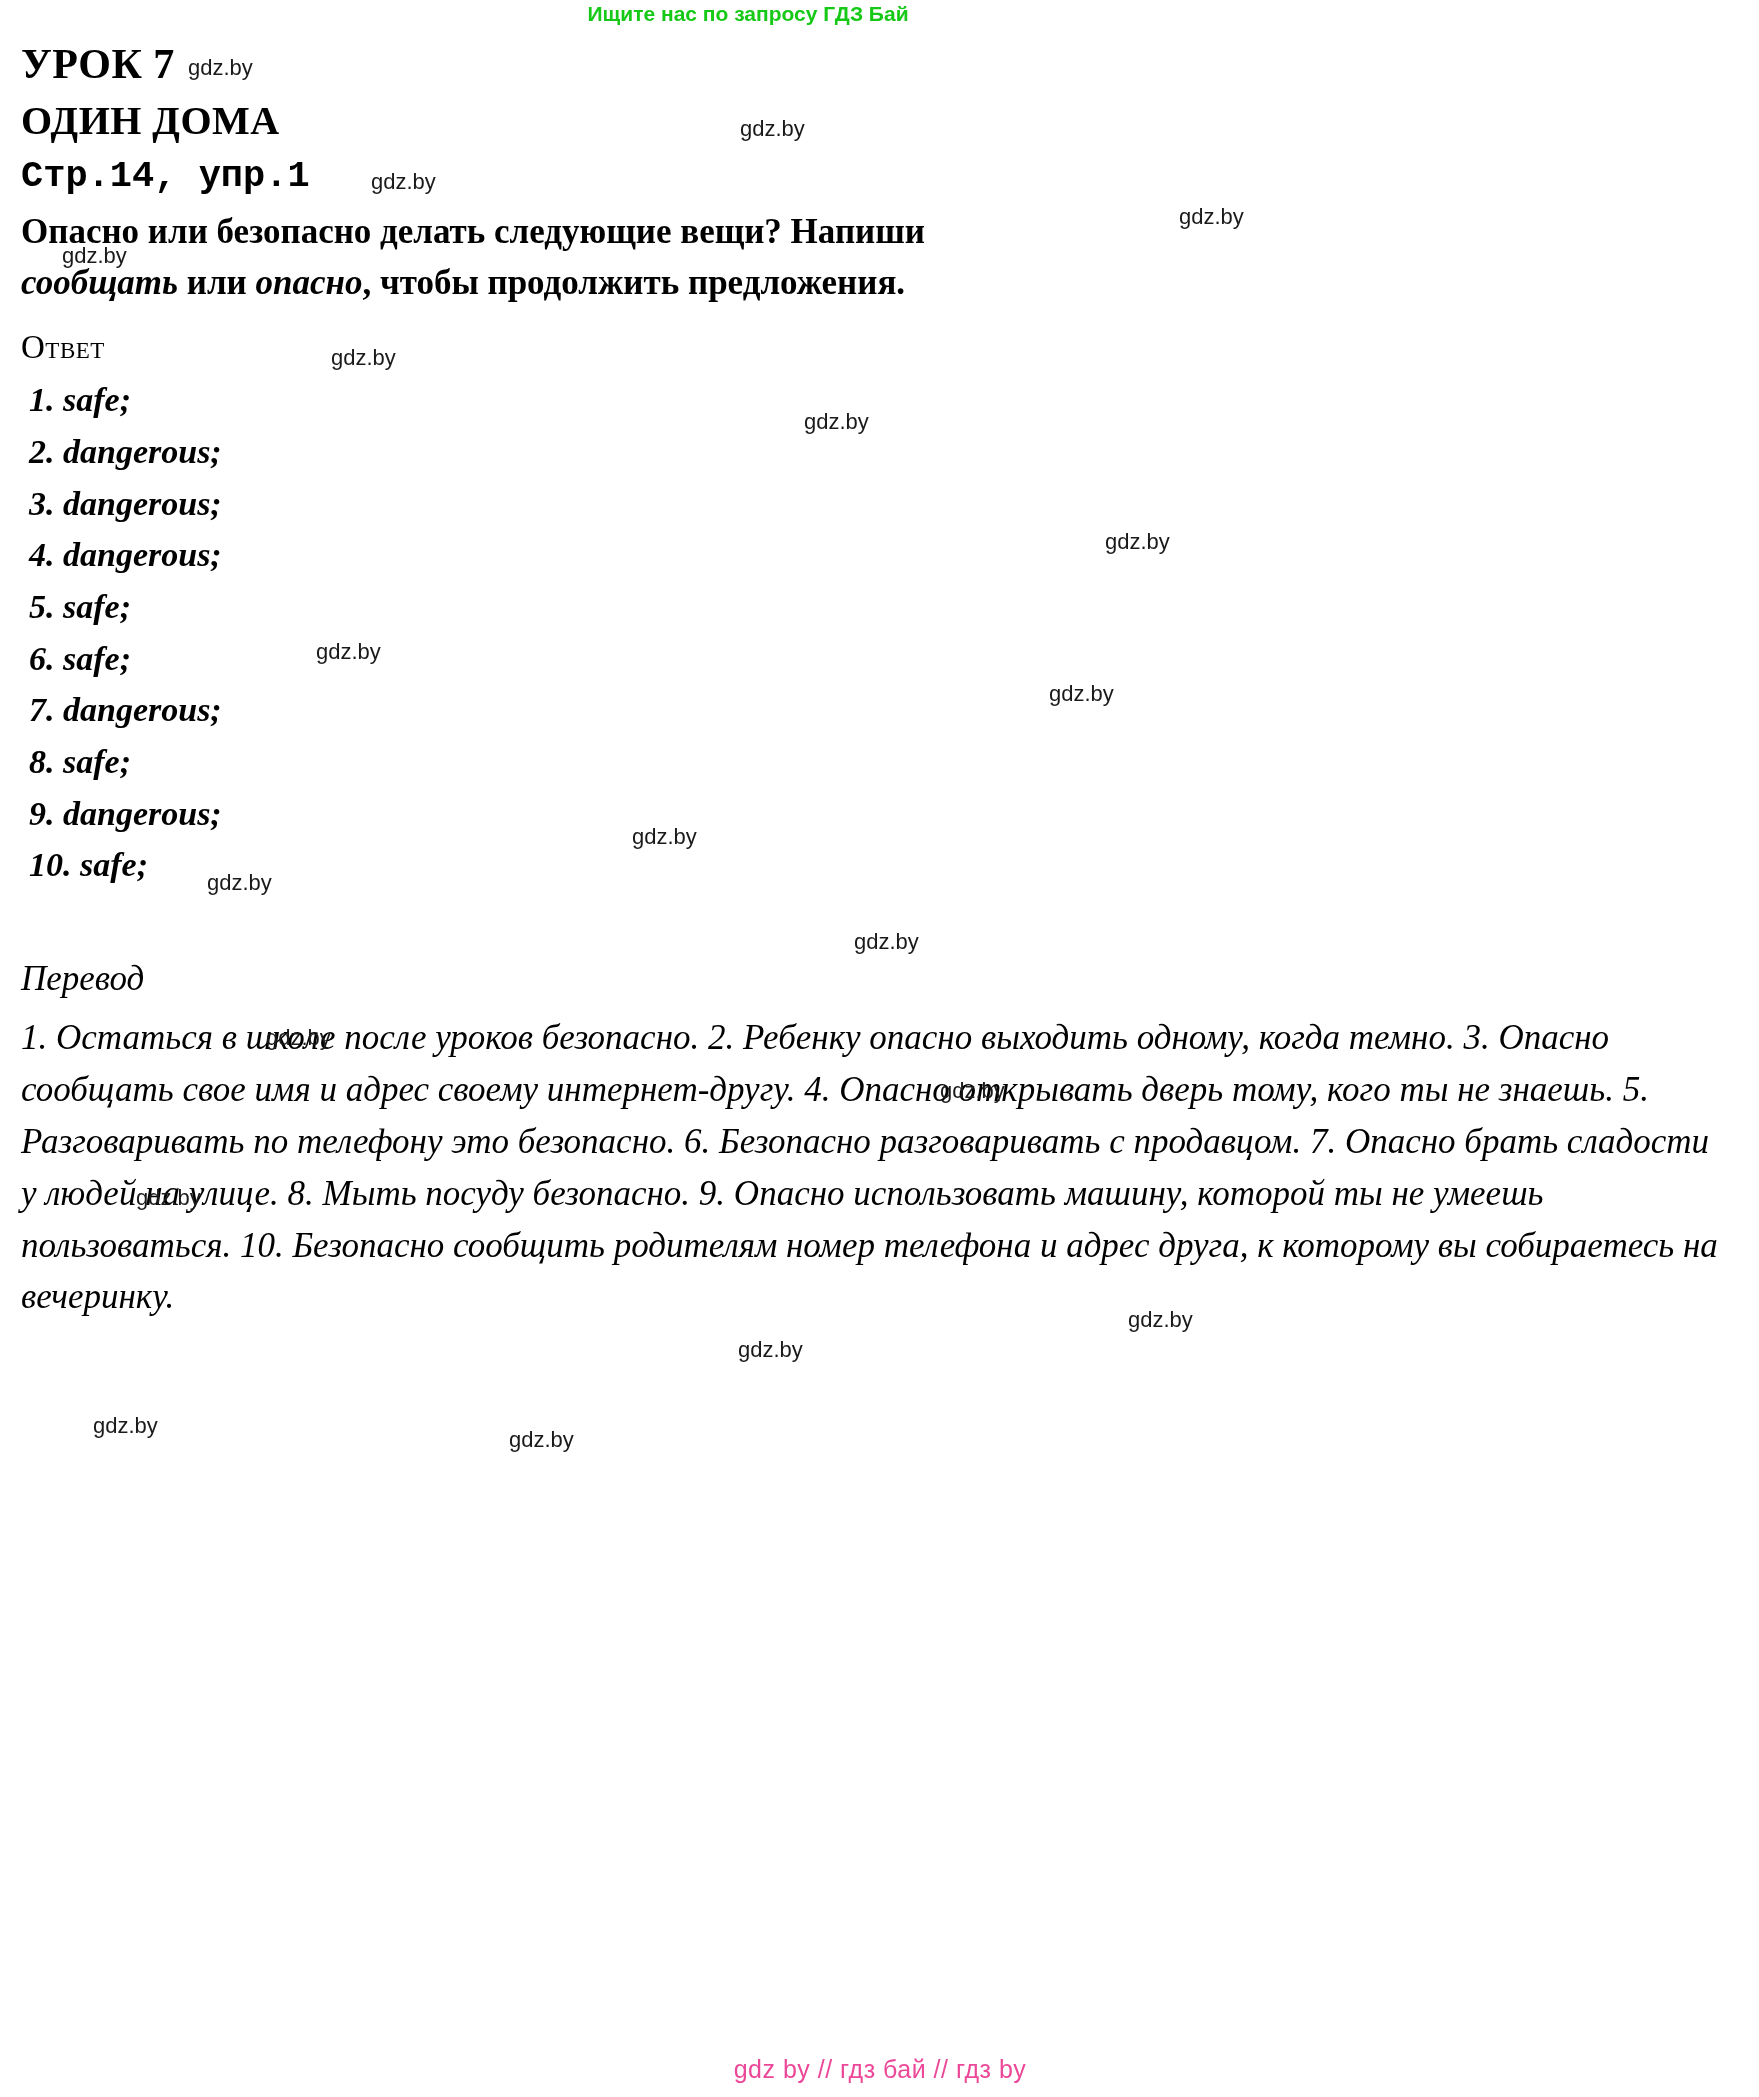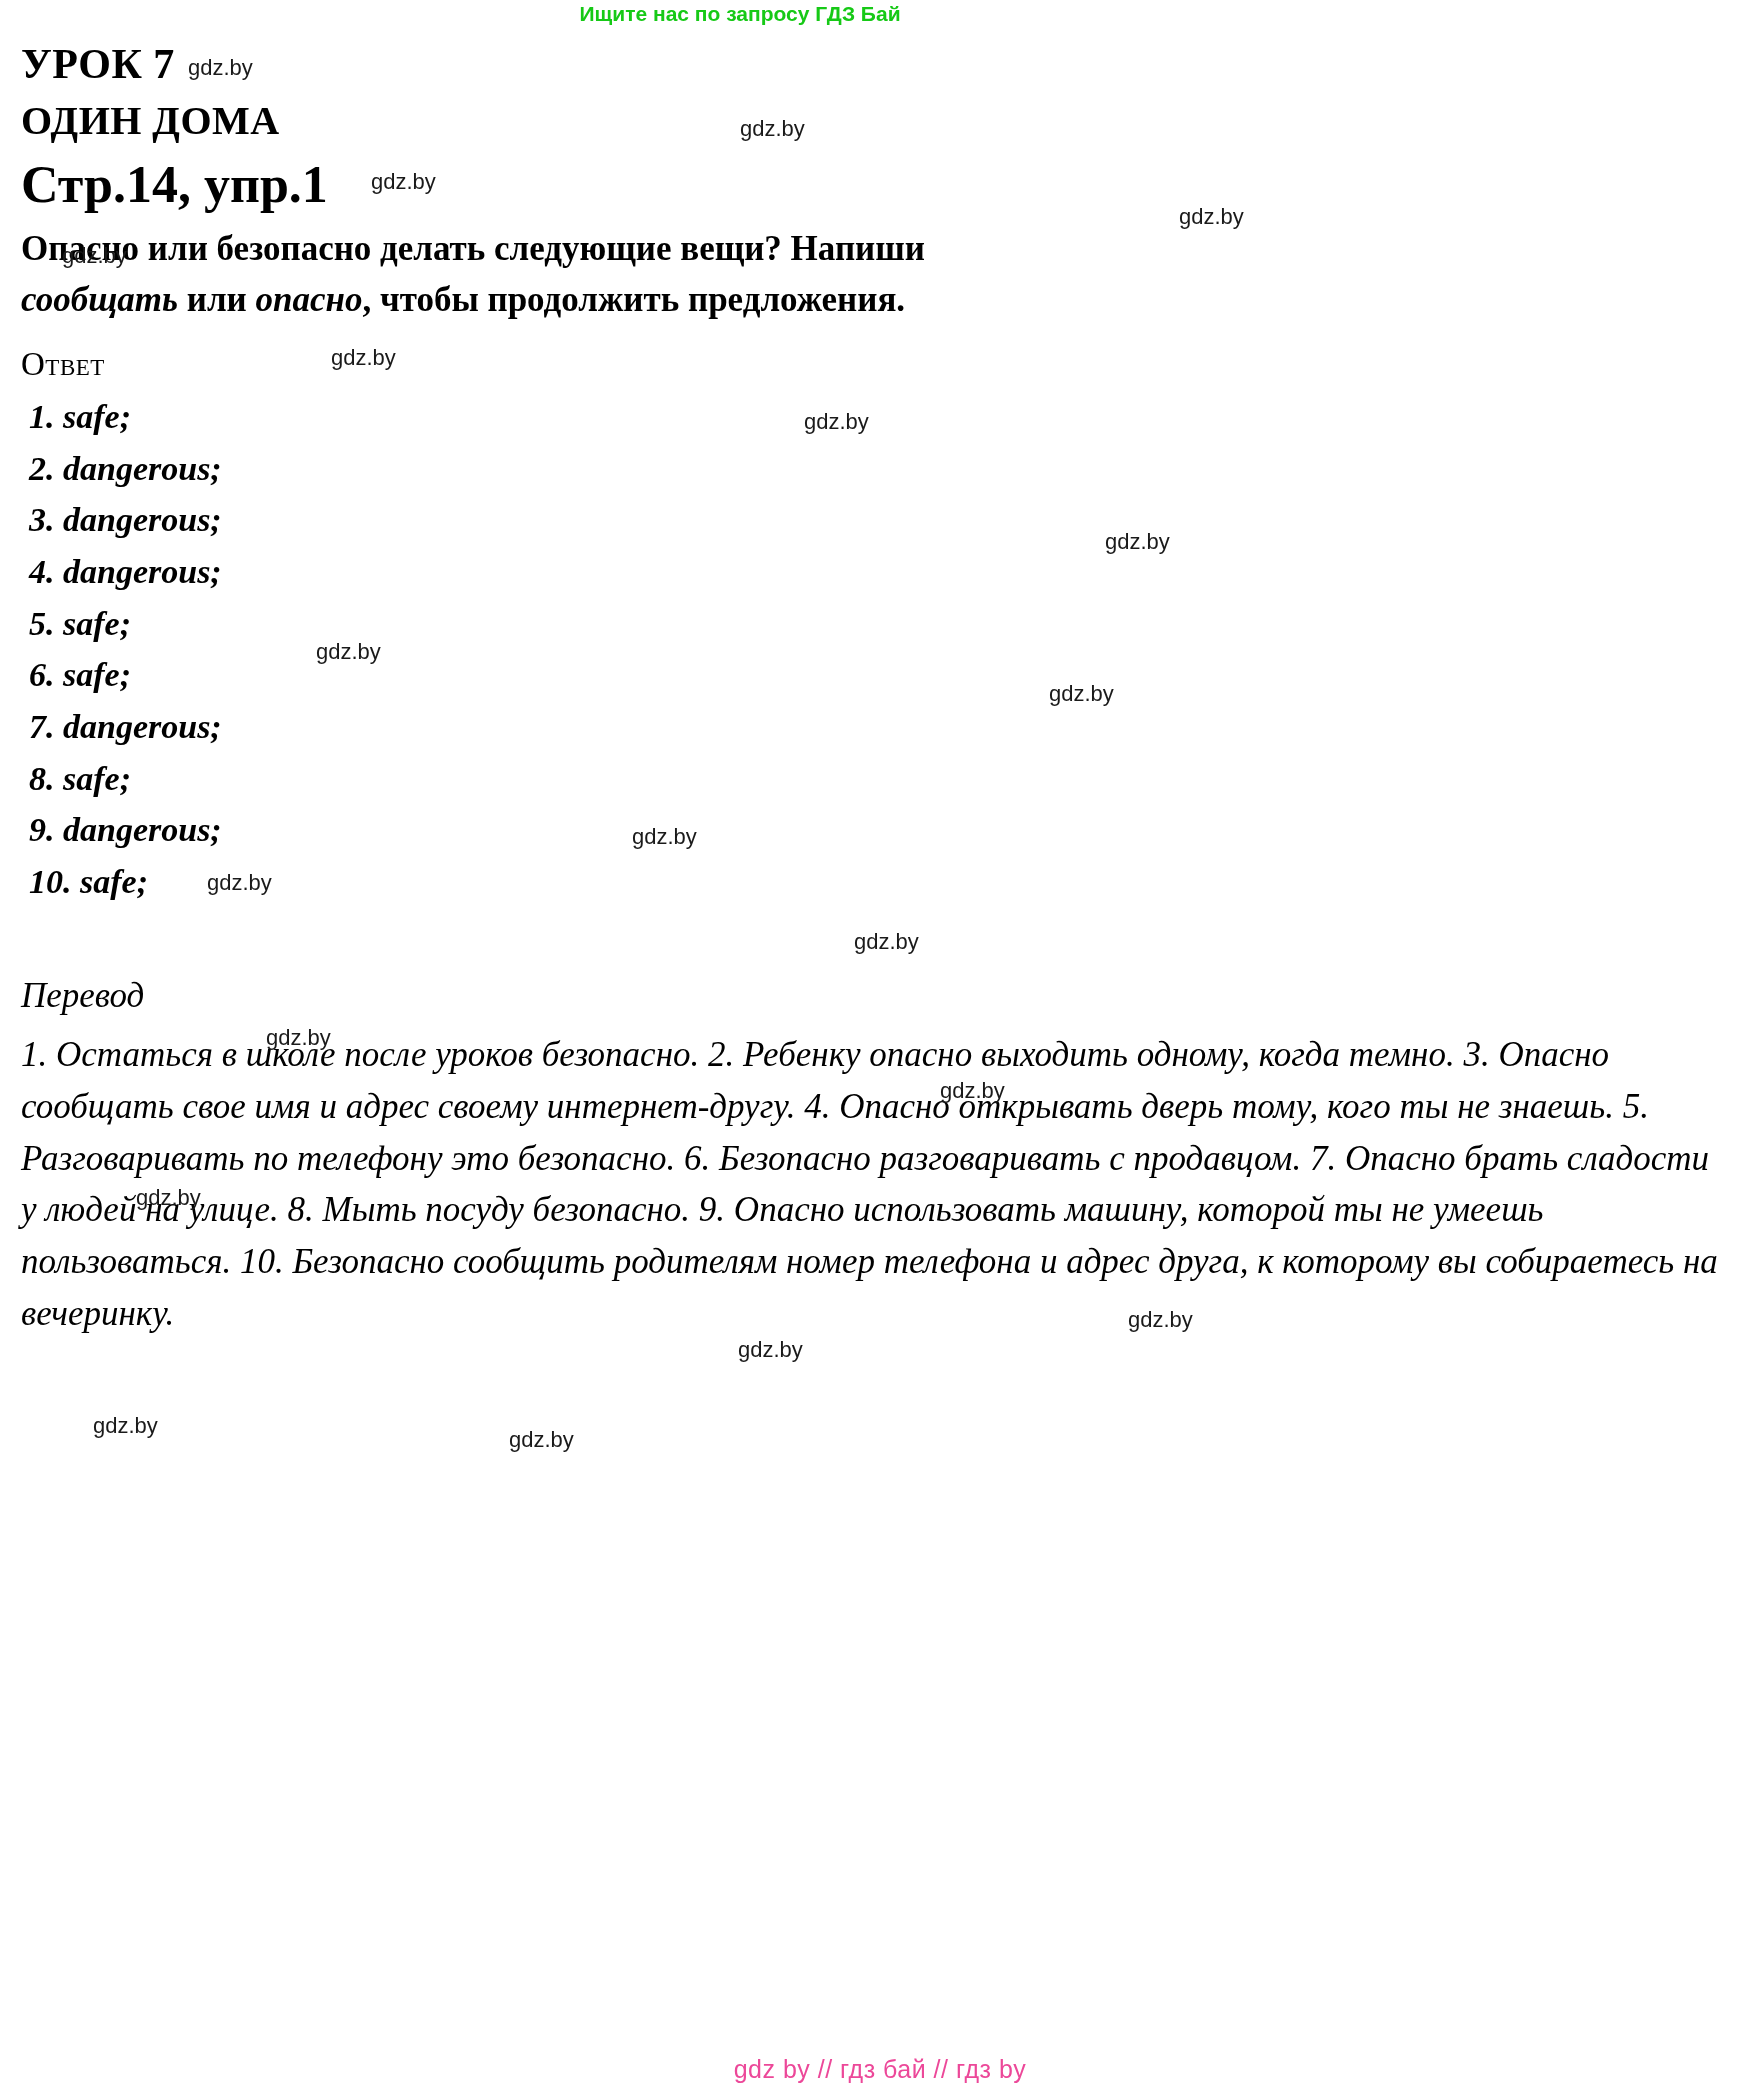--- a/index.html
+++ b/index.html
@@ -13,21 +13,21 @@
     position: relative;
     font-family: "Liberation Serif", "DejaVu Serif", serif;
     color: #000000;
     overflow: hidden;
   }
 
   
   .top-banner {
     position: absolute;
     top: 1.9px;
-    left: 0;
+    left: 8px;
     width: 1480px;
     text-align: center;
     font-family: "Liberation Sans", "DejaVu Sans", sans-serif;
     font-size: 21px;
     font-weight: bold;
     color: #16c916;
     letter-spacing: 0px;
   }
 
   
@@ -56,24 +56,25 @@
 
   .lesson-subtitle {
     font-size: 40px;
     font-weight: bold;
     line-height: 1.1;
     margin: 11.4px 0 13.3px 0;
     letter-spacing: 0.5px;
   }
 
   .page-ref {
-    font-size: 52px;
+    font-size: 37px;
     font-weight: bold;
     line-height: 1.1;
     margin: 13.3px 0 9.5px 0;
+    font-family: Liberation Mono, monospace;
   }
 
   .task-text {
     font-size: 35px;
     font-weight: bold;
     line-height: 1.46;
     margin: 7.6px 0 5.7px 0;
     width: 1065px;
   }
   .task-text i { font-style: italic; }

